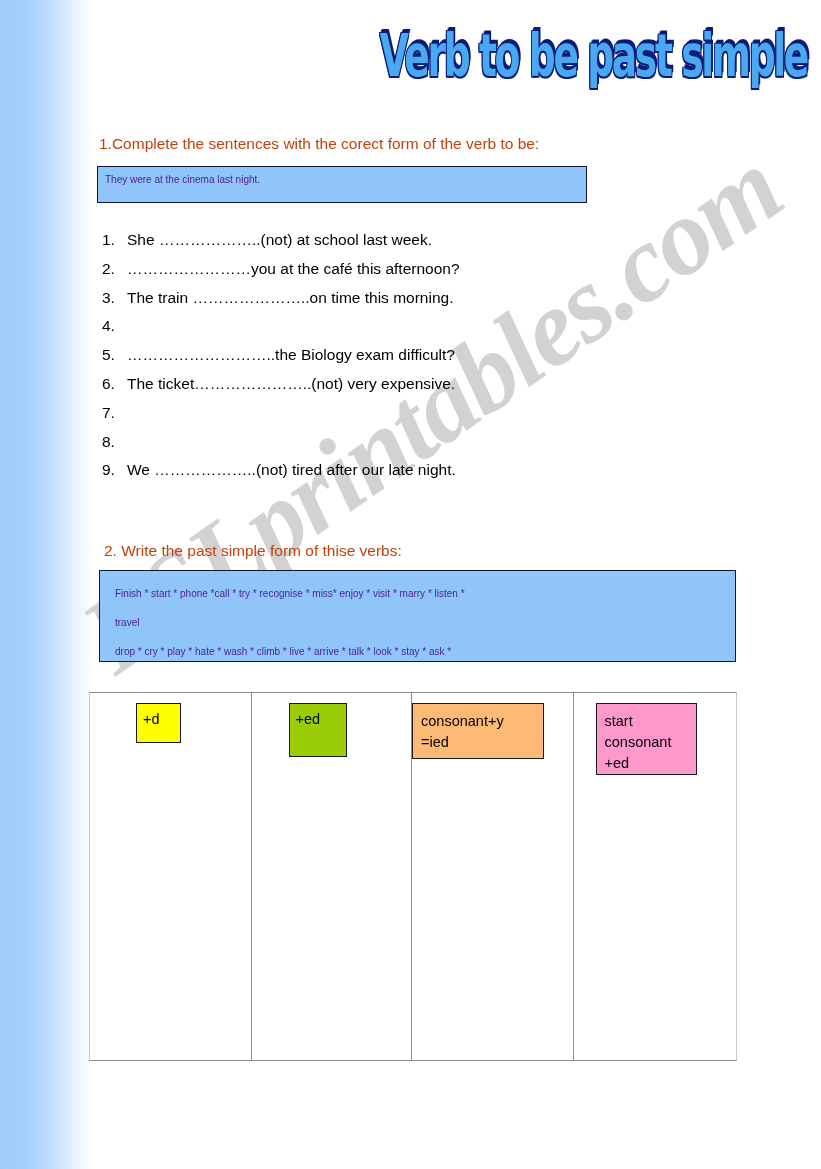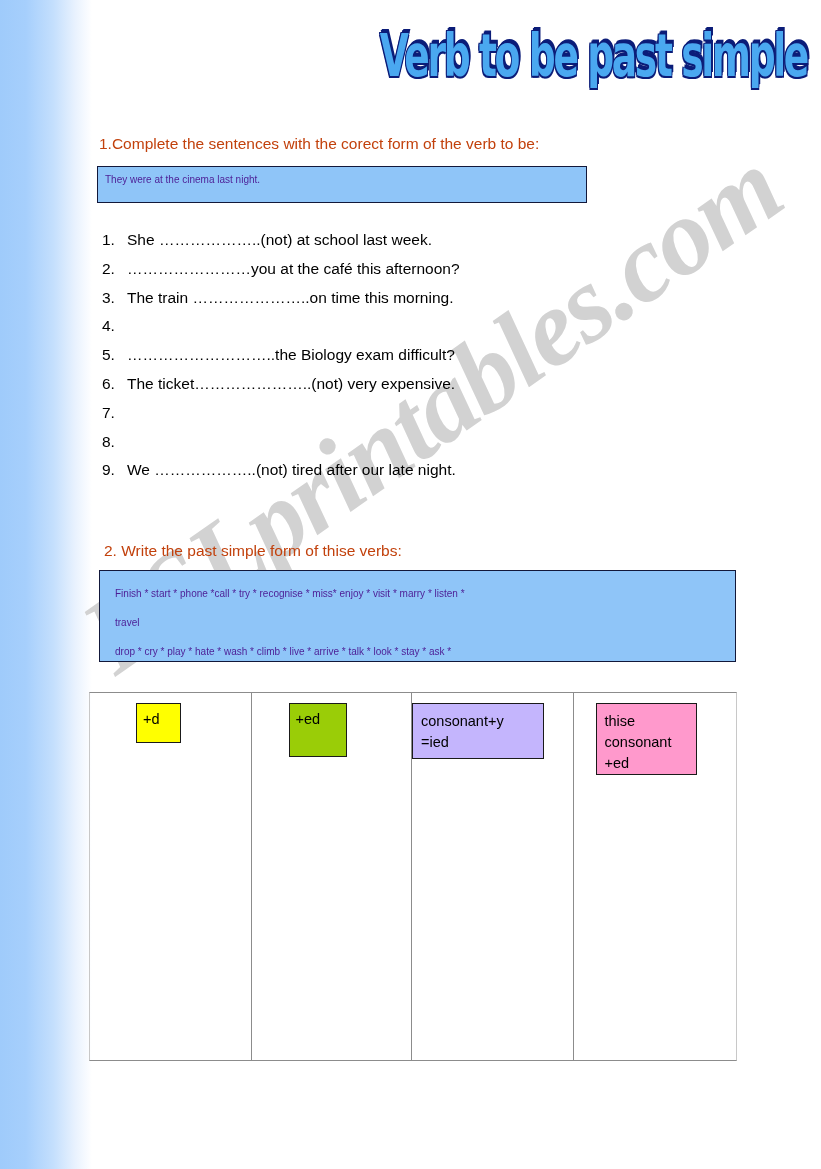--- a/index.html
+++ b/index.html
@@ -188,21 +188,21 @@
   }
   .tag-green {
     left: 37px; top: 10px;
     width: 58px; height: 54px;
     background: #9acd07;
     padding: 5px 0 0 6px;
   }
   .tag-cyan {
     left: 0px; top: 10px;
     width: 132px; height: 56px;
-    background: #c4b5fd;
+    background: #fdba74;
     padding: 7px 0 0 8px;
   }
   .tag-pink {
     left: 22px; top: 10px;
     width: 101px; height: 72px;
     background: #ff99cc;
     padding: 7px 0 0 8px;
   }
   .tag-box .tl { display: block; white-space: nowrap; }
 </style>
@@ -285,21 +285,21 @@
         </div>
       </div>
       <div class="t-col c3">
         <div class="tag-box tag-cyan">
           <span class="tl">consonant+y</span>
           <span class="tl">=ied</span>
         </div>
       </div>
       <div class="t-col c4">
         <div class="tag-box tag-pink">
-          <span class="tl">thise</span>
+          <span class="tl">start</span>
           <span class="tl">consonant</span>
           <span class="tl">+ed</span>
         </div>
       </div>
     </div>
 
   </div>
 </div>
 
 </body></html>

